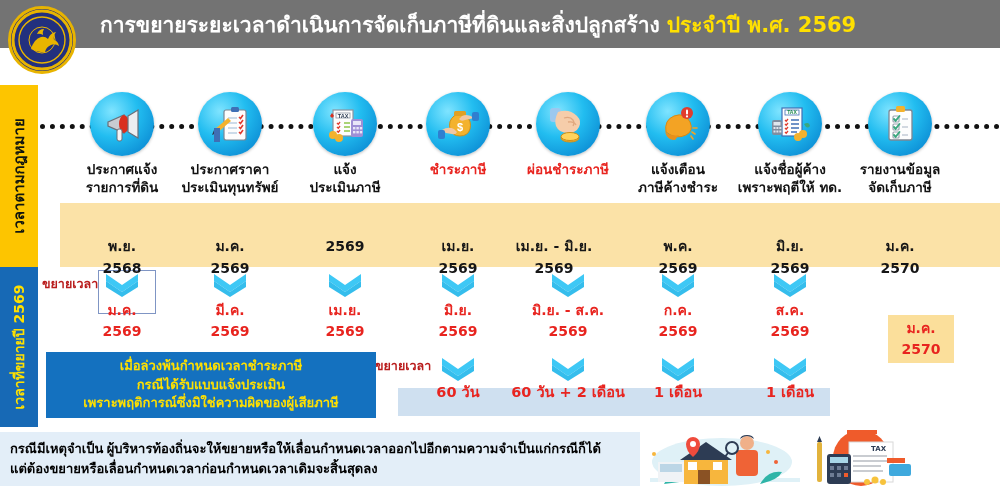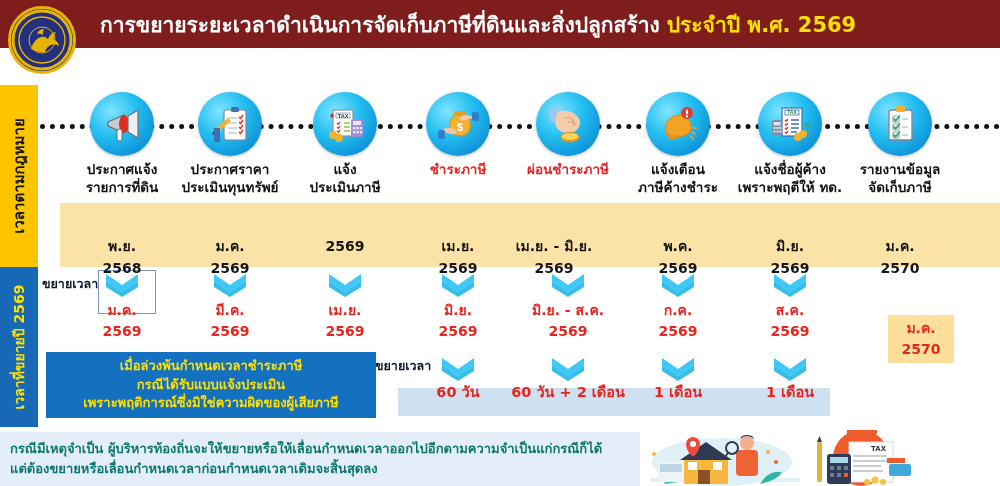--- a/index.html
+++ b/index.html
@@ -8,21 +8,21 @@
     width:1000px;height:486px;
     background:#ffffff;
     font-family:"DejaVu Sans","Liberation Sans",sans-serif;
     overflow:hidden;position:relative;
   }
   .page{position:relative;width:1000px;height:486px;}
 
   
   .header{
     position:absolute;left:0;top:0;width:1000px;height:48px;
-    background:#7f1d1d;
+    background:#737373;
   }
   .header-title{
     position:absolute;left:100px;top:0;height:48px;width:890px;
     display:flex;align-items:center;
     color:#ffffff;font-size:21px;font-weight:bold;letter-spacing:0px;
     white-space:nowrap;
   }
   .header-year{color:#ffe000;margin-left:7px;font-weight:bold;}
 
   
@@ -84,21 +84,21 @@
   .chev{position:absolute;width:120px;text-align:center;}
   .chev svg{display:block;margin:0 auto;}
   .rdate{position:absolute;width:120px;text-align:center;
     font-size:14px;font-weight:bold;color:#e8241f;line-height:1.5;}
 
   .sel-box{
     position:absolute;left:98px;top:270px;width:56px;height:42px;
     border:1.5px solid #7f95c4;background:transparent;
   }
   .lbl-extend{
-    position:absolute;font-size:12.5px;font-weight:bold;color:#0f172a;
+    position:absolute;font-size:12.5px;font-weight:bold;color:#b91c1c;
     white-space:nowrap;
   }
 
   
   .note-blue{
     position:absolute;left:46px;top:352px;width:330px;height:66px;
     background:#1471bf;color:#ffe000;font-weight:bold;font-size:13px;
     display:flex;flex-direction:column;align-items:center;justify-content:center;
     line-height:1.45;text-align:center;
   }
@@ -116,21 +116,21 @@
     background:#fbdf9b;
     display:flex;flex-direction:column;align-items:center;justify-content:center;
     font-size:14px;font-weight:bold;color:#e8241f;line-height:1.5;
   }
 
   
   .footer{
     position:absolute;left:0;top:432px;width:640px;height:54px;
     background:#e3eef8;
     padding:7px 10px 0 10px;box-sizing:border-box;
-    font-size:13px;font-weight:bold;color:#0f766e;line-height:1.5;
+    font-size:13px;font-weight:bold;color:#000000;line-height:1.5;font-family:Liberation Serif, serif;
   }
   .footer div{white-space:nowrap;}
 
   
   .illus{position:absolute;top:428px;height:58px;}
   .illus-house{left:640px;width:160px;}
   .illus-tax{left:805px;width:120px;}
 </style>
 </head>
 <body>

